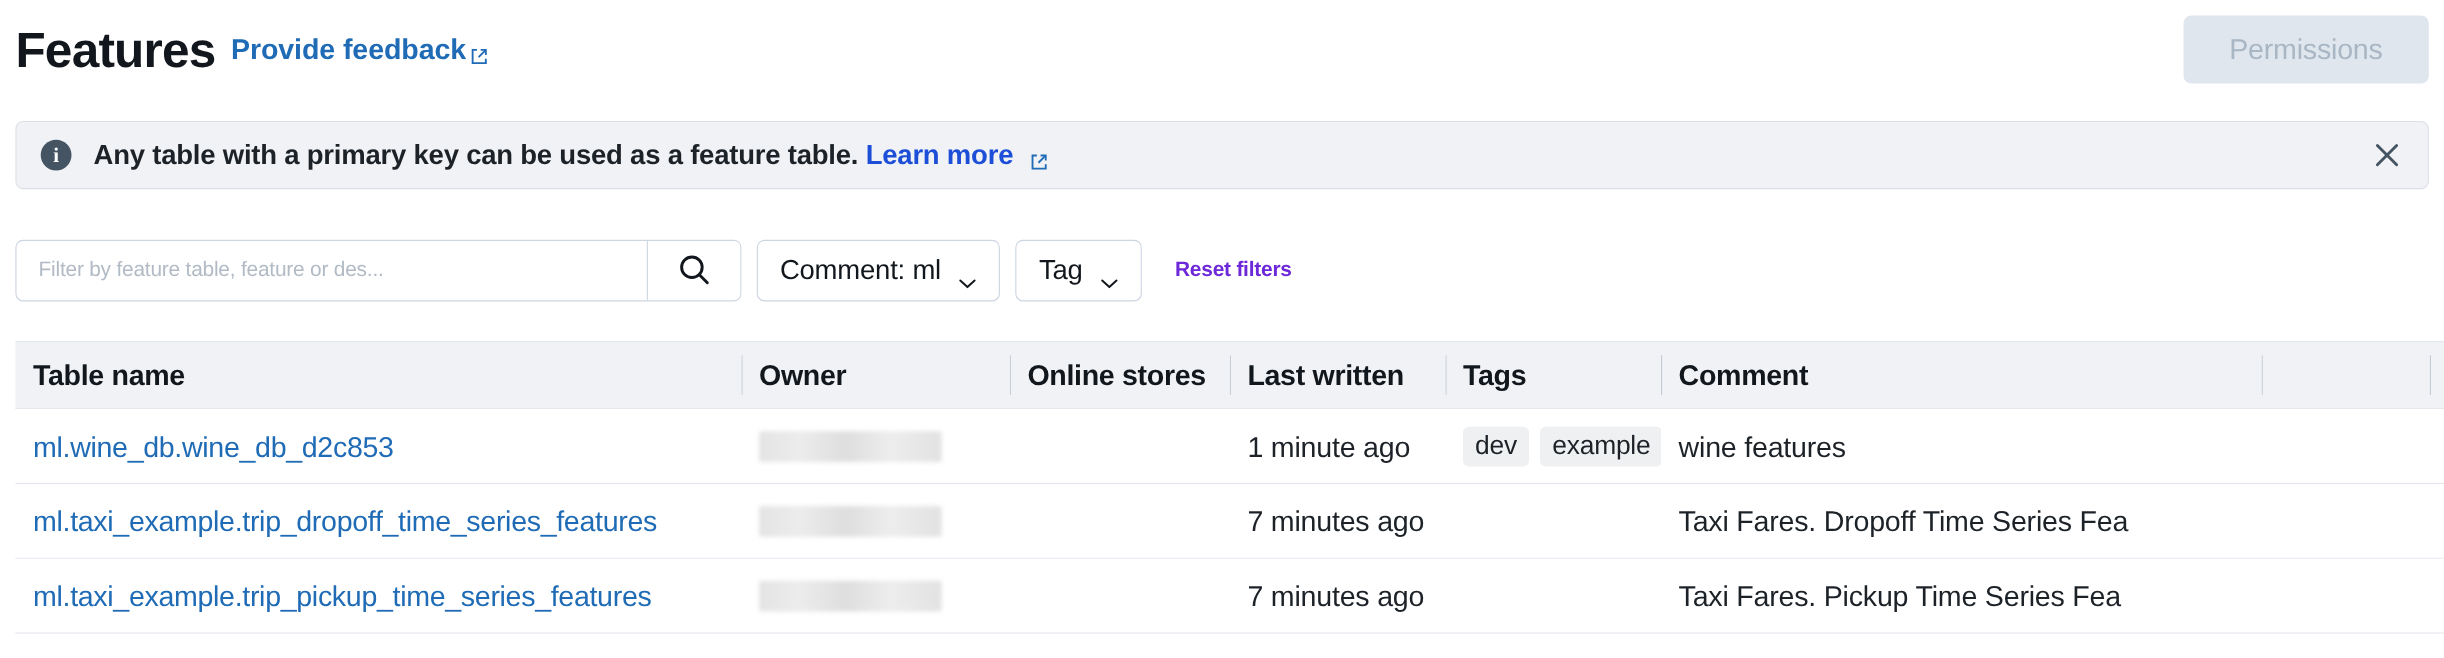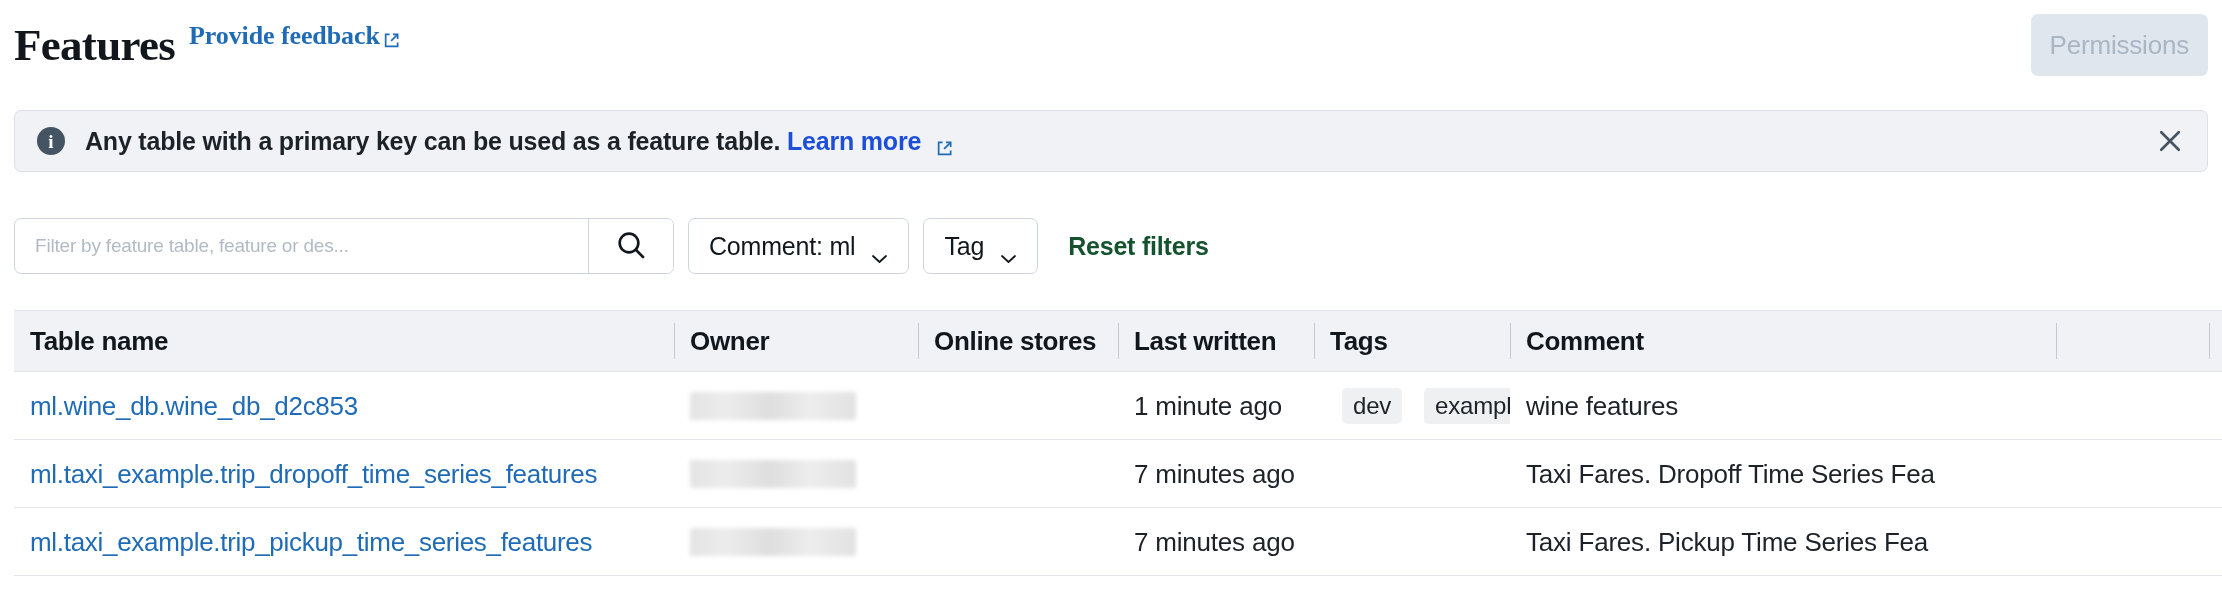--- a/index.html
+++ b/index.html
@@ -21,23 +21,22 @@
   .header-row {
     position: absolute;
     left: 0; top: 0;
     width: 2222px; height: 90px;
     display: flex;
     align-items: center;
     padding: 0 14px 0 14px;
   }
   .title-group {
     display: flex;
-    align-items: flex-start;
+    align-items: center;
     gap: 14px;
-    font-family: Liberation Serif, serif;
   }
   .page-title {
     font-size: 45px;
     font-weight: 700;
     letter-spacing: -0.7px;
     color: #11171c;
     line-height: 1;
   }
   .feedback-link {
     font-size: 26px;
@@ -59,21 +58,21 @@
   .spacer { flex: 1 1 auto; }
 
   .permissions-btn {
     background: #dfe6ee;
     color: #a9b6c4;
     border: none;
     border-radius: 7px;
     font-size: 26px;
     font-weight: 400;
     font-family: "Liberation Sans", sans-serif;
-    padding: 0 19px;
+    padding: 0 42px;
     height: 62px;
     line-height: 62px;
     cursor: default;
     letter-spacing: -0.2px;
   }
 
   
   .banner {
     position: absolute;
     left: 14px; top: 110px;
@@ -180,23 +179,23 @@
     letter-spacing: -0.2px;
     white-space: nowrap;
   }
   .chev {
     display: inline-block;
     width: 17px; height: 10px;
     flex: 0 0 auto;
   }
   .reset-link {
     margin-left: 16px;
-    font-size: 25px;
-    font-weight: 700;
-    color: #14532d;
+    font-size: 19px;
+    font-weight: 700;
+    color: #6d28d9;
     cursor: pointer;
     letter-spacing: -0.2px;
     white-space: nowrap;
   }
 
   
   .table {
     position: absolute;
     left: 14px; top: 310px;
     width: 2208px;
@@ -266,21 +265,20 @@
     filter: blur(2px);
   }
   .tag-pill {
     background: #eff0f2;
     border-radius: 5px;
     padding: 4px 11px;
     font-size: 24px;
     color: #1c2227;
     margin-right: 10px;
     letter-spacing: -0.2px;
-    margin-left: 12px;
   }
   .header-end-divider {
     position: absolute;
     right: 12px; top: 323px;
     width: 1px; height: 36px;
     background: #c3cad3;
   }
 </style>
 </head>
 <body>

